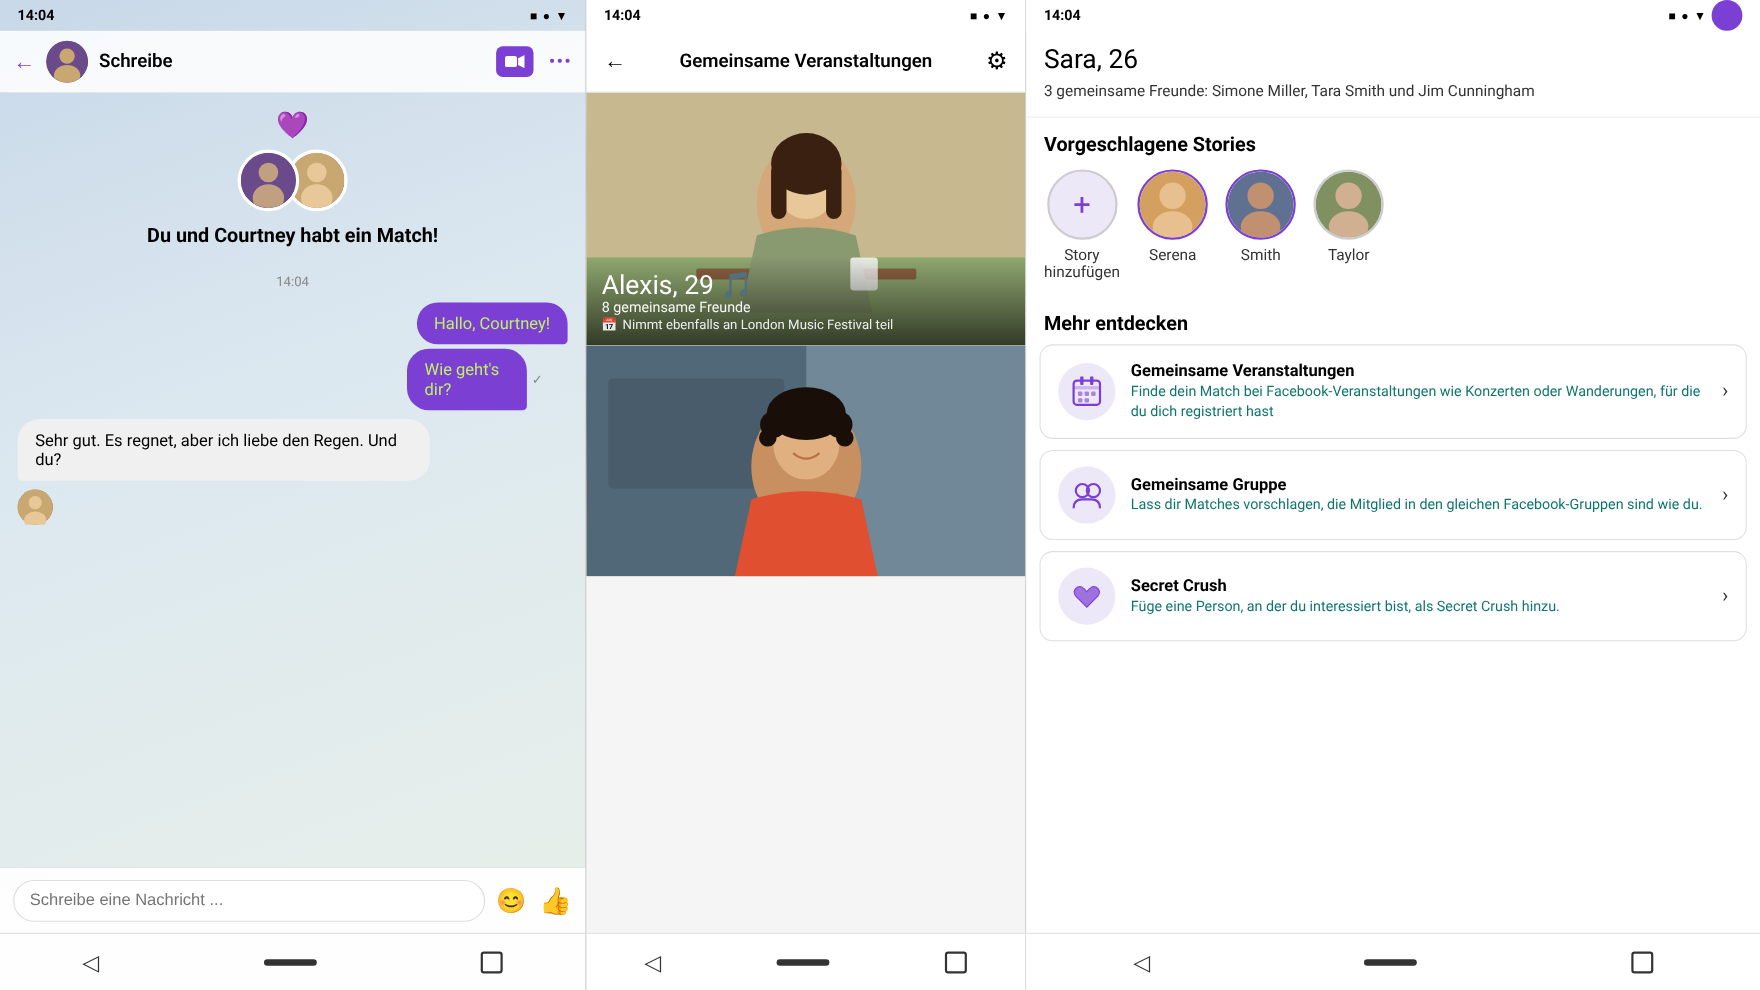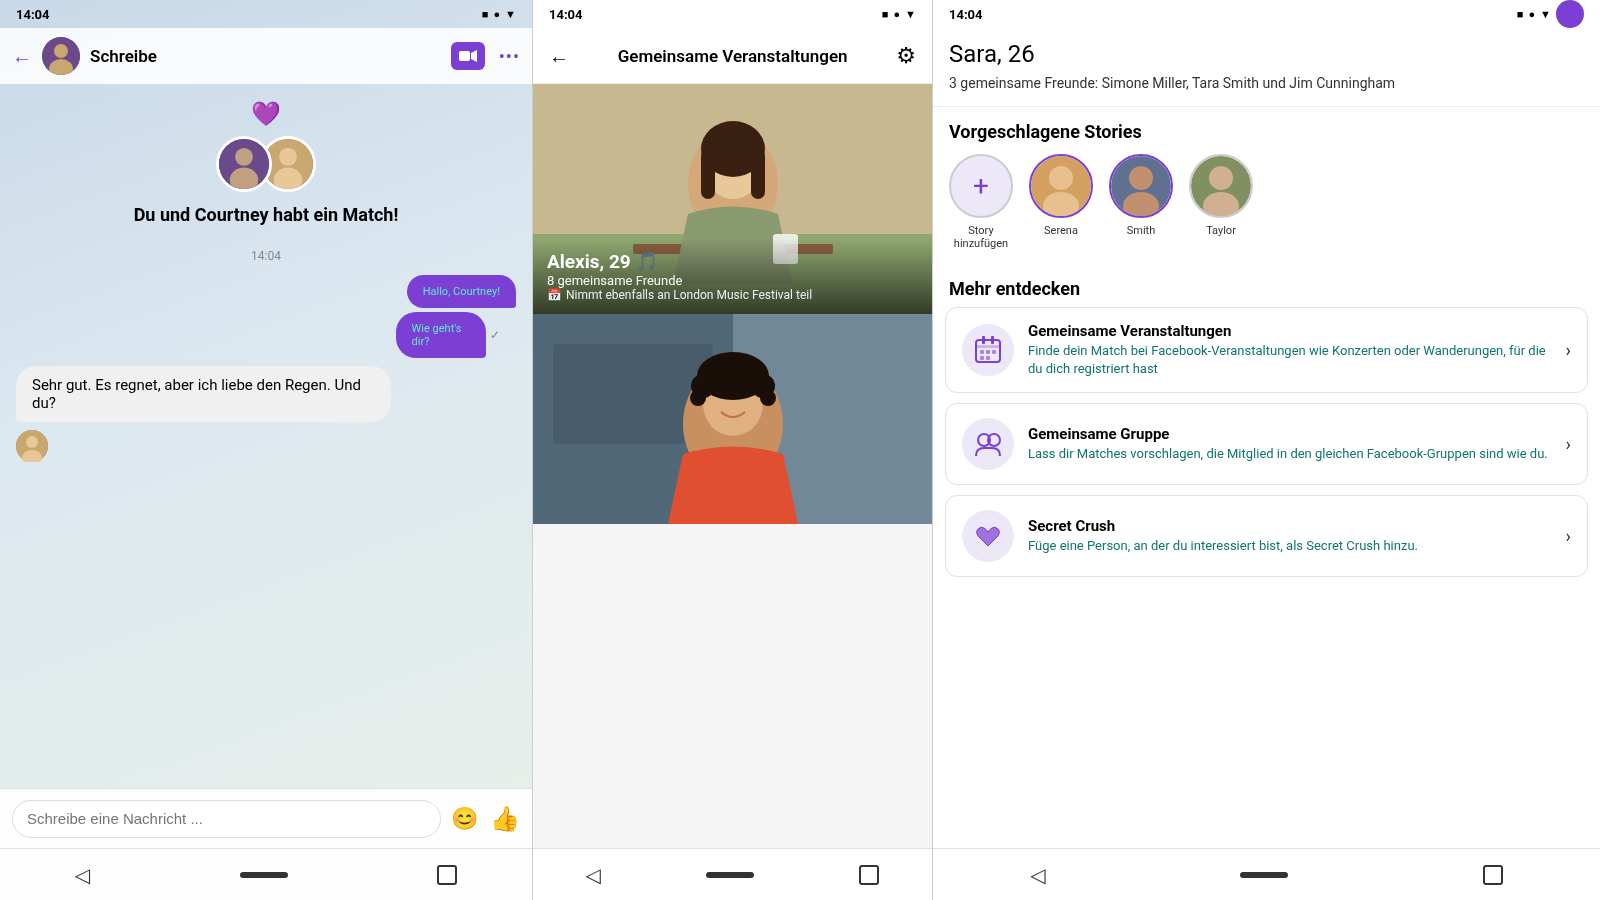--- a/index.html
+++ b/index.html
@@ -136,24 +136,24 @@
       color: #000;
       text-align: center;
     }
     .timestamp { font-size: 12px; color: #888; margin: 8px 0 12px; }
 
     
     .messages { width: 100%; display: flex; flex-direction: column; gap: 8px; }
     .msg-sent {
       align-self: flex-end;
       background: #7b3fd4;
-      color: #5eead4;
+      color: #bef264;
       padding: 10px 16px;
       border-radius: 20px 20px 4px 20px;
-      font-size: 11px;
+      font-size: 15px;
       max-width: 75%;
     }
     .msg-received-wrapper { display: flex; align-items: flex-end; gap: 8px; }
     .msg-avatar {
       width: 32px; height: 32px;
       border-radius: 50%;
       background: linear-gradient(135deg, #c8a870, #8a6040);
       flex-shrink: 0;
     }
     .msg-received {
@@ -247,21 +247,21 @@
       overflow: hidden;
     }
 
     .card-overlay {
       position: absolute;
       bottom: 0; left: 0; right: 0;
       background: linear-gradient(transparent, rgba(0,0,0,0.65));
       padding: 12px 14px;
       color: white;
     }
-    .card-name { font-size: 19px; font-weight: 700; }
+    .card-name { font-size: 24px; font-weight: 400; }
     .card-friends { font-size: 13px; opacity: 0.95; }
     .card-event { font-size: 12px; opacity: 0.9; display: flex; align-items: center; gap: 4px; }
     .profile-section {
       padding: 12px 16px;
       border-bottom: 1px solid #eee;
     }
     .sara-name { font-size: 24px; font-weight: 400; color: #000; }
     .sara-friends { font-size: 14px; color: #333; margin-top: 6px; line-height: 1.4; }
 
     .section-title { font-size: 18px; font-weight: 700; color: #000; padding: 14px 16px 8px; }
@@ -294,21 +294,21 @@
       width: 64px; height: 64px;
       border-radius: 50%;
       background: #ede8f8;
       border: 2px solid #ccc;
       display: flex;
       align-items: center;
       justify-content: center;
       font-size: 28px;
       color: #7b3fd4;
     }
-    .story-label { font-size: 11px; color: #333; text-align: center; }
+    .story-label { font-size: 14px; color: #333; text-align: center; }
 
     
     .discover-card {
       display: flex;
       align-items: center;
       padding: 14px 16px;
       border: 1px solid #e0e0e0;
       border-radius: 12px;
       margin: 0 12px 10px;
       gap: 14px;

